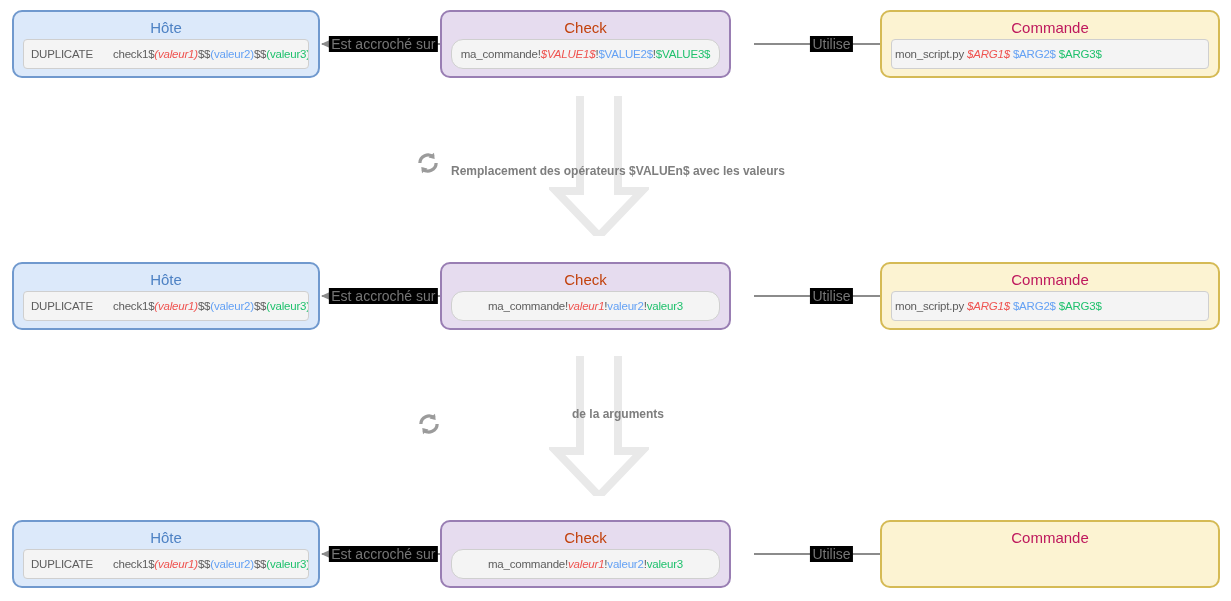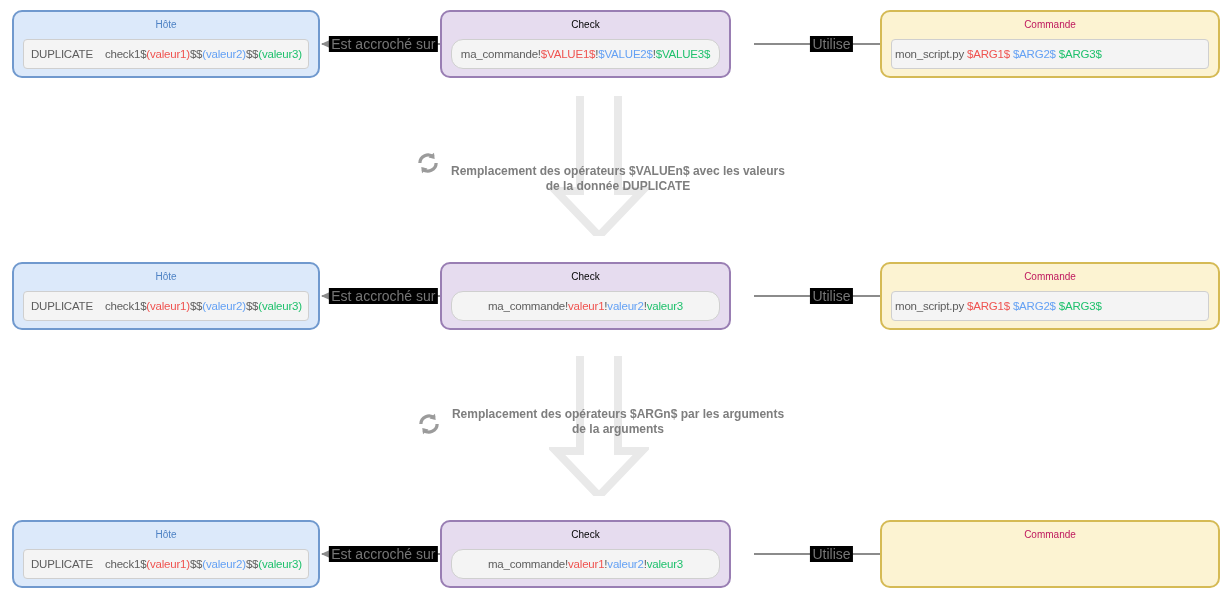--- a/index.html
+++ b/index.html
@@ -5,35 +5,35 @@
   html,body{margin:0;padding:0;background:#ffffff;font-family:"Liberation Sans",sans-serif;}
   #stage{position:relative;width:1231px;height:601px;background:#ffffff;overflow:hidden;}
 
   .row{position:absolute;left:0;width:1231px;height:68px;}
 
   .node{position:absolute;height:68px;border-radius:10px;border:2px solid;box-sizing:border-box;}
   .node.hote{left:12px;width:308px;background:#dce9fa;border-color:#7099ce;}
   .node.check{left:440px;width:291px;background:#e6dcef;border-color:#997eb3;}
   .node.commande{left:880px;width:340px;background:#fcf3d2;border-color:#d5ba55;}
 
-  .node-title{text-align:center;font-size:10px;padding-top:7px;height:22px;box-sizing:border-box;}
+  .node-title{text-align:center;font-size:15px;padding-top:7px;height:22px;box-sizing:border-box;}
   .hote .node-title{color:#4e82c4;}
-  .check .node-title{color:#000000;}
+  .check .node-title{color:#c2410c;}
   .commande .node-title{color:#be185d;}
 
   .node-content{margin:5px 9px 0;background:#f4f4f4;border:1px solid #cfcfcf;border-radius:4px;
     height:30px;line-height:28px;font-size:11.5px;letter-spacing:-0.2px;white-space:nowrap;
     color:#5d5d5d;box-sizing:border-box;overflow:hidden;}
   .hote .node-content{padding:0 7px;text-align:left;}
   .check .node-content{text-align:center;border-radius:12px;}
   .commande .node-content{padding:0 3px;text-align:left;}
-  .hote-label{margin-right:12px;}
+  .hote-label{margin-right:20px;}
 
   .seg-gray{color:#5d5d5d;text-align:center;}
-  .seg-red{color:#ef5350;}
+  .seg-red{color:#ef5350;font-style:italic;}
   .seg-blue{color:#64a1f4;margin-top:13px;}
   .seg-green{color:#1fc16d;}
 
   .connector{position:absolute;top:33px;height:2px;background:#8b8b8b;}
   .conn-left{left:322px;width:118px;}
   .conn-right{left:754px;width:149px;}
   .arrowhead{position:absolute;top:-4px;width:0;height:0;border-top:5px solid transparent;border-bottom:5px solid transparent;}
   .ah-left{left:-1px;border-right:11px solid #8b8b8b;}
   .ah-right{right:-1px;border-left:11px solid #8b8b8b;}
   .conn-label{position:absolute;left:52%;top:50%;transform:translate(-50%,-50%);background:#000000;
@@ -80,21 +80,20 @@
   <svg class="refresh" style="left:415px;top:150px" viewBox="0 0 24 24">
     <g fill="none" stroke="#9b9b9b" stroke-width="3">
       <path d="M4.5,12 A7.5,7.5 0 0 1 17,6.5"></path>
       <path d="M19.5,12 A7.5,7.5 0 0 1 7,17.5"></path>
     </g>
     <path d="M17.5,2.5 L18.2,8.2 L12.5,7 Z" fill="#9b9b9b"></path>
     <path d="M6.5,21.5 L5.8,15.8 L11.5,17 Z" fill="#9b9b9b"></path>
   </svg>
   <div class="caption" style="top:164px">
     <div>Remplacement des opérateurs $VALUEn$ avec les valeurs</div>
-    <div>de la donnée DUPLICATE</div>
   </div>
 
   <div class="row" style="top:262px">
     <div class="node hote">
       <div class="node-title">Hôte</div>
       <div class="node-content">
         <span class="hote-label">DUPLICATE</span><span><span class="seg-gray">check1$</span><span class="seg-red">(valeur1)</span><span class="seg-gray">$$</span><span class="seg-blue">(valeur2)</span><span class="seg-gray">$$</span><span class="seg-green">(valeur3)</span></span>
       </div>
     </div>
     <div class="connector conn-left">
@@ -120,21 +119,20 @@
   </svg>
   <svg class="refresh" style="left:416px;top:411px" viewBox="0 0 24 24">
     <g fill="none" stroke="#9b9b9b" stroke-width="3">
       <path d="M4.5,12 A7.5,7.5 0 0 1 17,6.5"></path>
       <path d="M19.5,12 A7.5,7.5 0 0 1 7,17.5"></path>
     </g>
     <path d="M17.5,2.5 L18.2,8.2 L12.5,7 Z" fill="#9b9b9b"></path>
     <path d="M6.5,21.5 L5.8,15.8 L11.5,17 Z" fill="#9b9b9b"></path>
   </svg>
   <div class="caption" style="top:407px">
-    <div>Remplacement des opérateurs $ARGn$ par les arguments</div>
     <div>de la arguments</div>
   </div>
 
   <div class="row" style="top:520px">
     <div class="node hote">
       <div class="node-title">Hôte</div>
       <div class="node-content">
         <span class="hote-label">DUPLICATE</span><span><span class="seg-gray">check1$</span><span class="seg-red">(valeur1)</span><span class="seg-gray">$$</span><span class="seg-blue">(valeur2)</span><span class="seg-gray">$$</span><span class="seg-green">(valeur3)</span></span>
       </div>
     </div>

